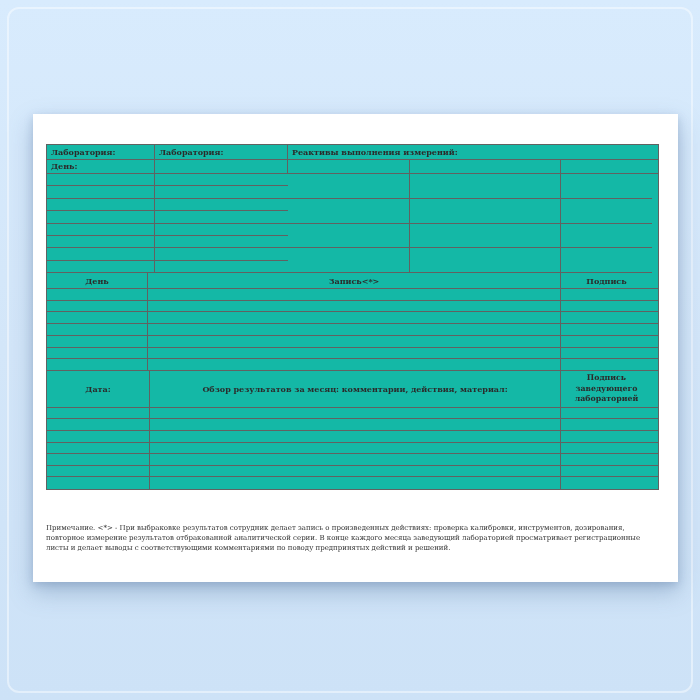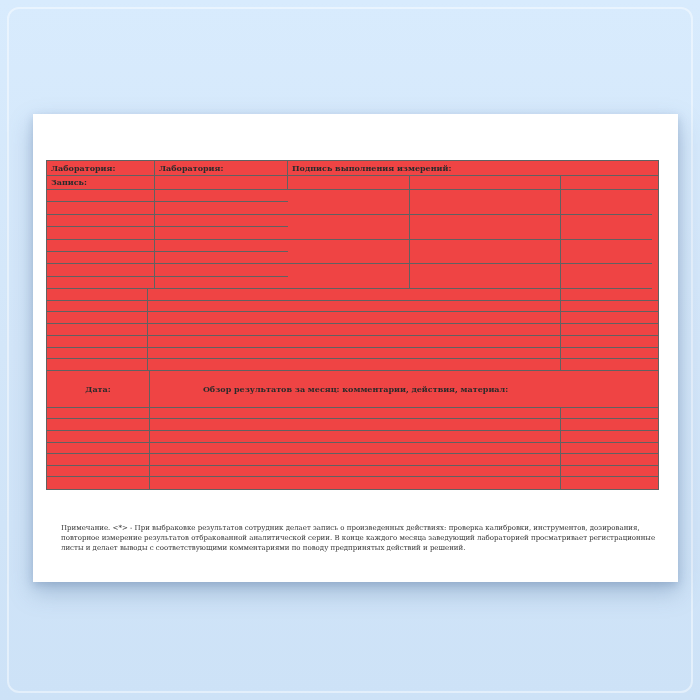--- a/index.html
+++ b/index.html
@@ -7,59 +7,59 @@
   .canvas{
     position:relative;width:700px;height:700px;overflow:hidden;
     background:linear-gradient(180deg,#d8ebfd 0%,#d3e6f9 50%,#cde2f7 100%);
     font-family:"DejaVu Serif", serif;
   }
   .frame{position:absolute;inset:7px;border:2px solid rgba(255,255,255,.45);border-radius:12px;pointer-events:none;}
   .page{
     position:absolute;left:33px;top:114px;width:645px;height:468px;background:#ffffff;
     box-shadow:0 10px 22px rgba(90,120,160,.38),0 3px 8px rgba(90,120,160,.28);
   }
-  .tbl{position:absolute;left:13px;top:46px;width:613px;border:1px solid var(--bc);box-sizing:border-box;background:#ef4444;}
+  .tbl{position:absolute;left:13px;top:30px;width:613px;border:1px solid var(--bc);box-sizing:border-box;background:#14b8a6;}
   .row{display:flex;box-sizing:border-box;border-bottom:1px solid var(--bc);}
   .cell{box-sizing:border-box;border-right:1px solid var(--bc);display:flex;align-items:center;overflow:hidden;}
   .row > .cell:last-child{border-right:none;}
   .cell.keep-br{border-right:1px solid var(--bc);}
   .lbl{font-weight:bold;font-size:8px;color:#2b2b2b;white-space:nowrap;}
   .pad{padding-left:4px;}
   .ctr{justify-content:center;text-align:center;}
   .wrap{white-space:normal;line-height:10.5px;padding:0 5px;font-size:7.8px;}
   .b1 .row{height:14.5px;}
   .band2{display:flex;}
   .b2l{width:241px;}
   .b2r{width:364px;}
   .b2l .row{height:12.375px;}
   .b2r .row{height:24.75px;}
   .b3 .row{height:16px;}
   .b4 .row{height:11.714px;}
   .b5 .row{height:37px;}
   .b6 .row{height:11.571px;}
   .b6 .row:last-child{border-bottom:none;}
-  .note{position:absolute;left:28px;top:409px;width:607px;font-size:7px;line-height:10px;color:#333;text-align:left;}
+  .note{position:absolute;left:13px;top:409px;width:607px;font-size:7px;line-height:10px;color:#333;text-align:left;}
 </style>
 </head>
 <body>
 
 <div class="canvas">
   <div class="frame"></div>
   <div class="page">
 
     <div class="tbl">
 
       <div class="b1">
         <div class="row">
           <div class="cell lbl pad" style="width:108px">Лаборатория:</div>
           <div class="cell lbl pad" style="width:133px">Лаборатория:</div>
-          <div class="cell lbl pad" style="width:364px">Подпись выполнения измерений:</div>
-        </div>
-        <div class="row">
-          <div class="cell lbl pad" style="width:108px">Запись:</div>
+          <div class="cell lbl pad" style="width:364px">Реактивы выполнения измерений:</div>
+        </div>
+        <div class="row">
+          <div class="cell lbl pad" style="width:108px">День:</div>
           <div class="cell" style="width:133px"></div>
           <div class="cell" style="width:122px"></div>
           <div class="cell" style="width:151px"></div>
           <div class="cell" style="width:91px"></div>
         </div>
       </div>
 
       <div class="band2">
         <div class="b2l">
             <div class="row">
@@ -112,20 +112,27 @@
               <div class="cell" style="width: 91px;"></div>
             </div>
             <div class="row">
               <div class="cell" style="width: 122px;"></div>
               <div class="cell" style="width: 151px;"></div>
               <div class="cell" style="width: 91px;"></div>
             </div>
           </div>
       </div>
 
+      <div class="b3">
+        <div class="row">
+          <div class="cell lbl ctr" style="width:101px">День</div>
+          <div class="cell lbl ctr" style="width:413px">Запись&lt;*&gt;</div>
+          <div class="cell lbl ctr" style="width:91px">Подпись</div>
+        </div>
+      </div>
 
       <div class="b4">
           <div class="row">
             <div class="cell" style="width: 101px;"></div>
             <div class="cell" style="width: 413px;"></div>
             <div class="cell" style="width: 91px;"></div>
           </div>
           <div class="row">
             <div class="cell" style="width: 101px;"></div>
             <div class="cell" style="width: 413px;"></div>
@@ -155,20 +162,21 @@
             <div class="cell" style="width: 101px;"></div>
             <div class="cell" style="width: 413px;"></div>
             <div class="cell" style="width: 91px;"></div>
           </div>
         </div>
 
       <div class="b5">
         <div class="row">
           <div class="cell lbl ctr" style="width:103px">Дата:</div>
           <div class="cell lbl ctr" style="width:411px">Обзор результатов за месяц: комментарии, действия, материал:</div>
+          <div class="cell lbl ctr wrap" style="width:91px">Подпись заведующего лабораторией</div>
         </div>
       </div>
 
       <div class="b6">
           <div class="row">
             <div class="cell" style="width: 103px;"></div>
             <div class="cell" style="width: 411px;"></div>
             <div class="cell" style="width: 91px;"></div>
           </div>
           <div class="row">

